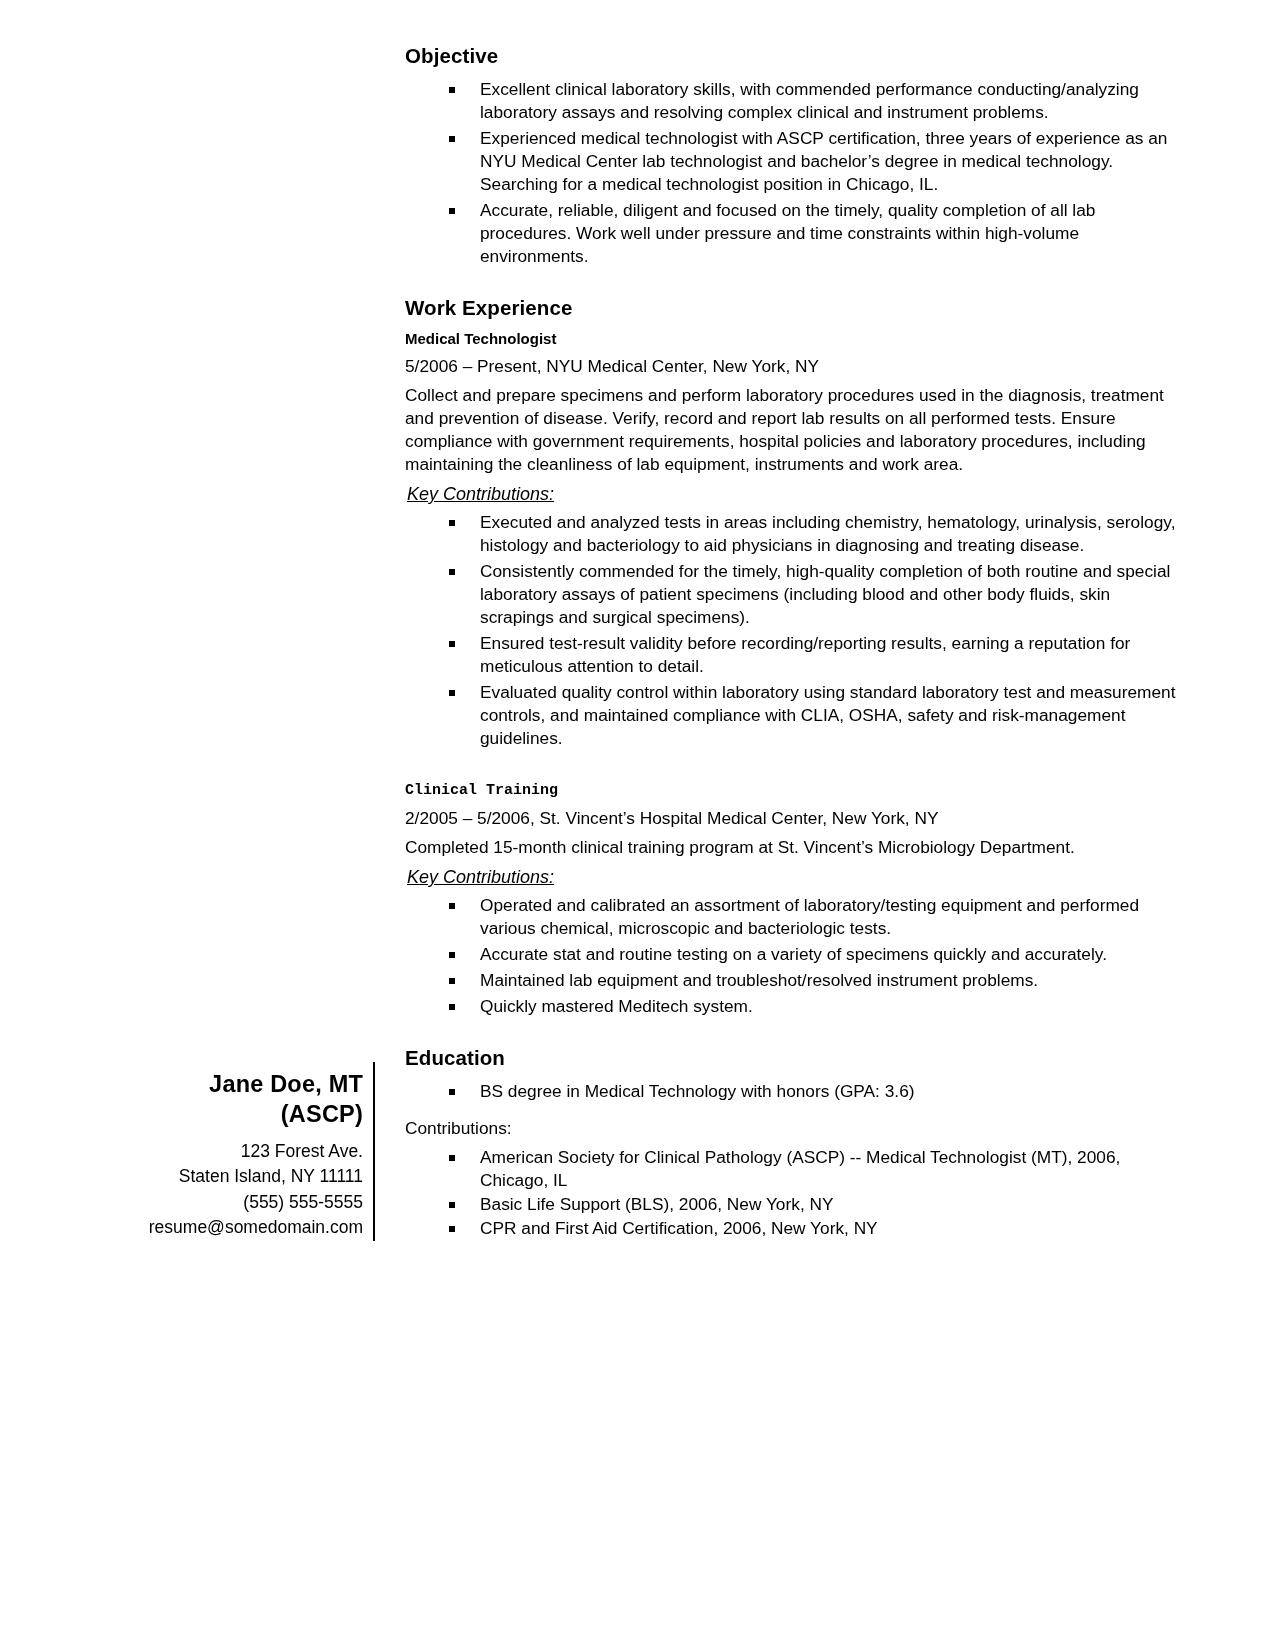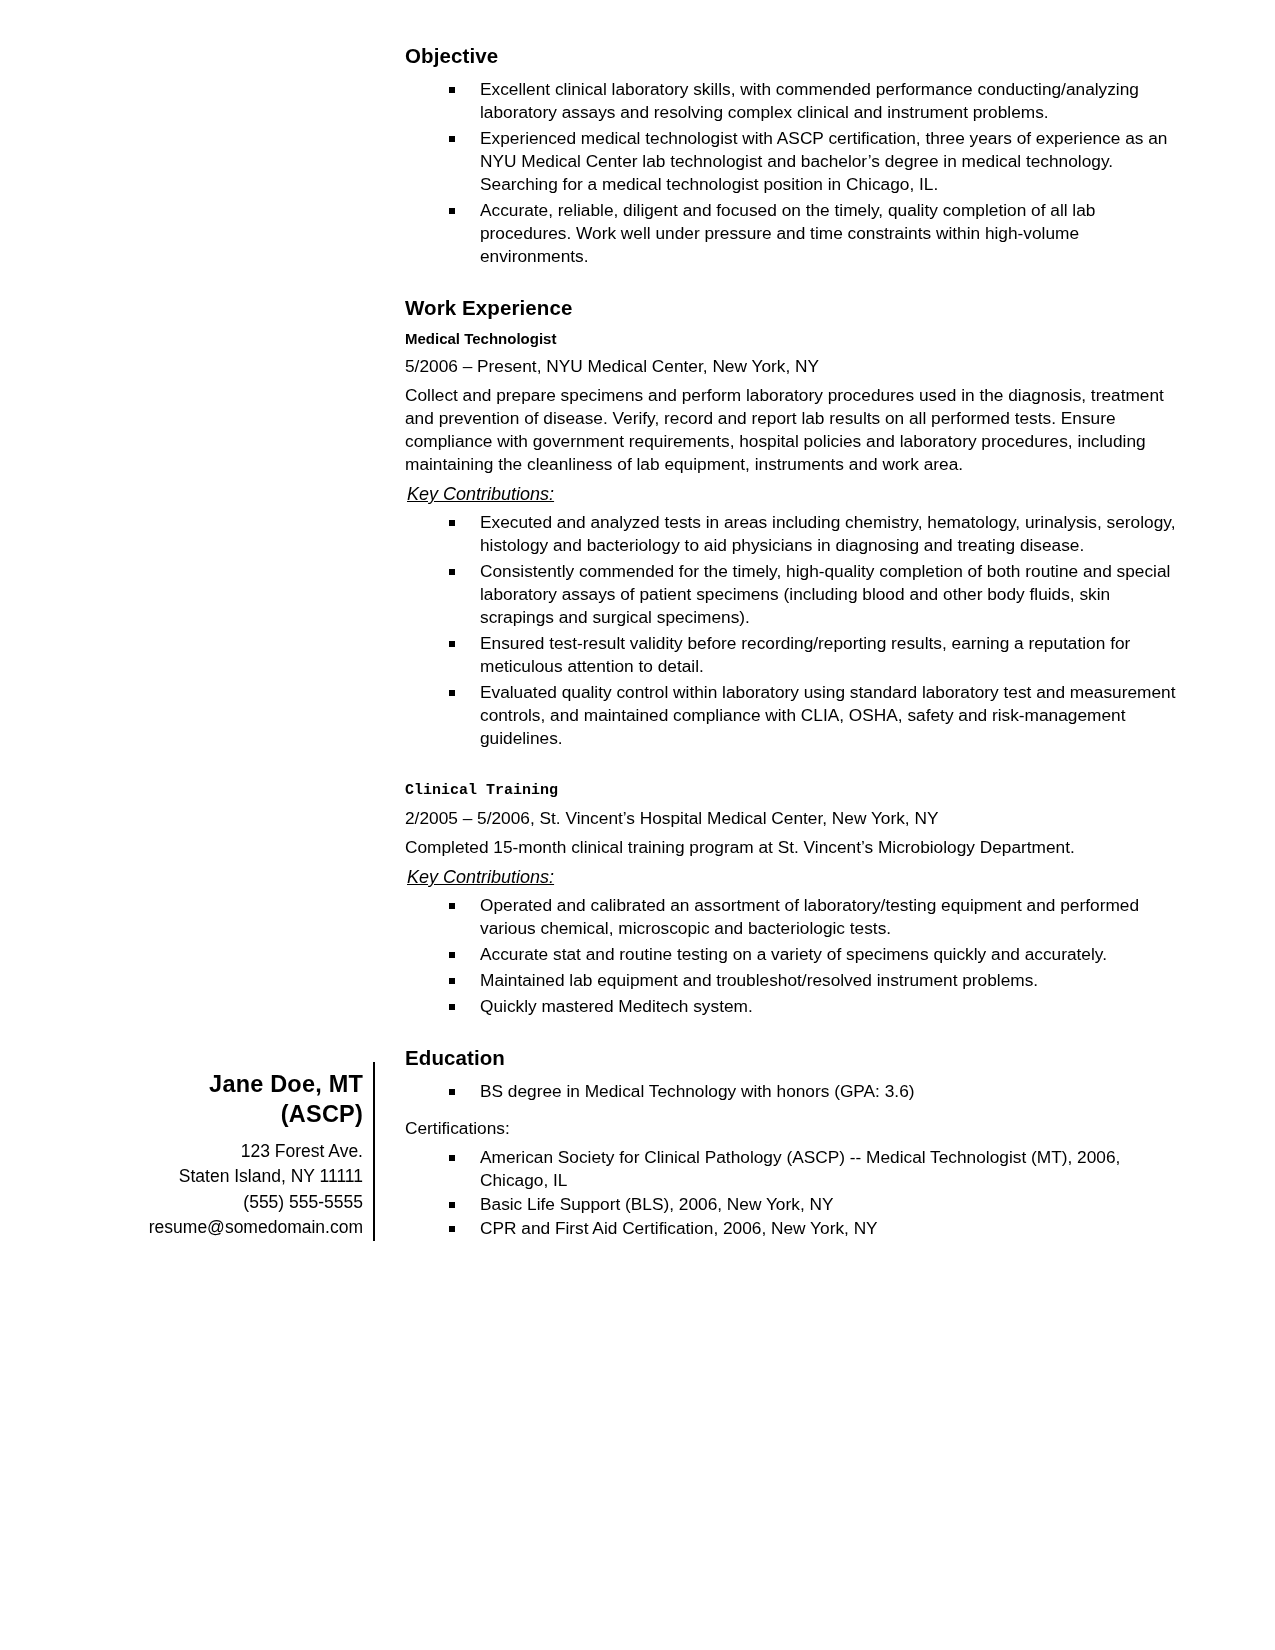--- a/index.html
+++ b/index.html
@@ -153,21 +153,21 @@
         <li>Accurate stat and routine testing on a variety of specimens quickly and accurately.</li>
         <li>Maintained lab equipment and troubleshot/resolved instrument problems.</li>
         <li>Quickly mastered Meditech system.</li>
       </ul>
 
       <h2 class="section spaced">Education</h2>
       <ul class="bullets tight">
         <li>BS degree in Medical Technology with honors (GPA: 3.6)</li>
       </ul>
       <div class="spacer-14"></div>
-      <div class="joblabel">Certifications:</div>
+      <div class="joblabel">Contributions:</div>
       <ul class="bullets tight">
         <li>American Society for Clinical Pathology (ASCP) -- Medical Technologist (MT), 2006, Chicago, IL</li>
         <li>Basic Life Support (BLS), 2006, New York, NY</li>
         <li>CPR and First Aid Certification, 2006, New York, NY</li>
       </ul>
 
     </div>
   </div>
 </div>
 

